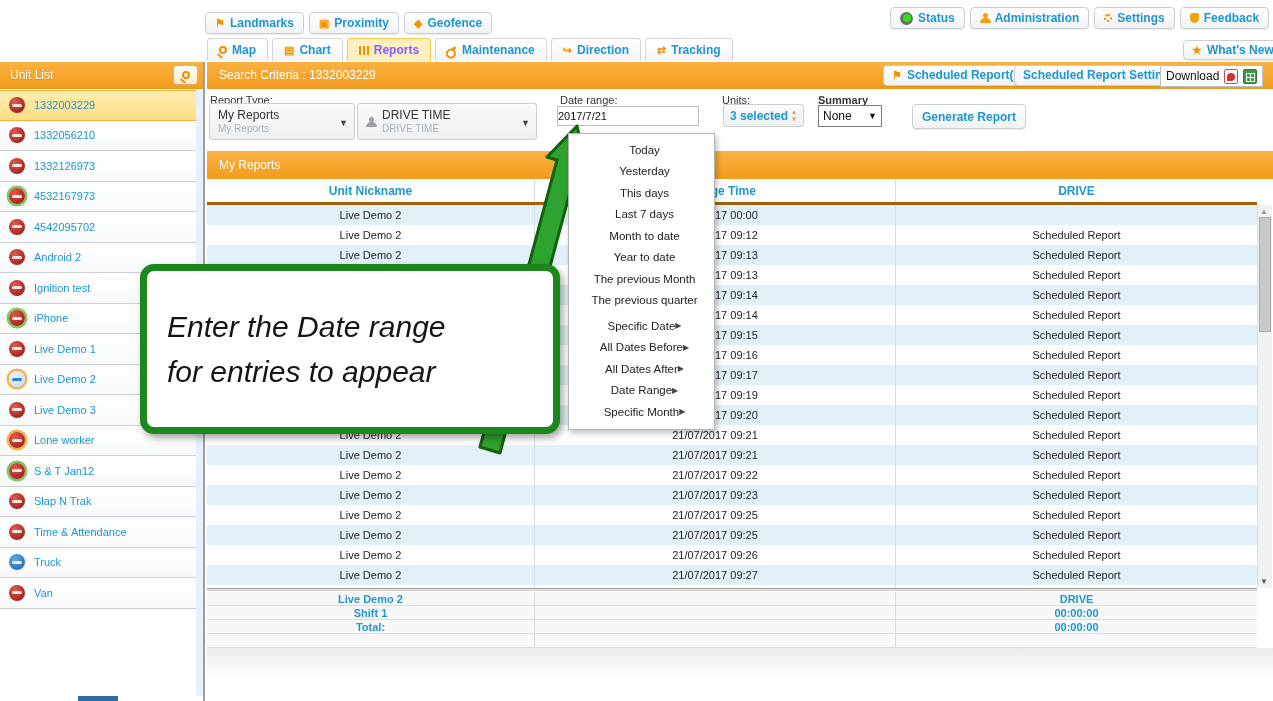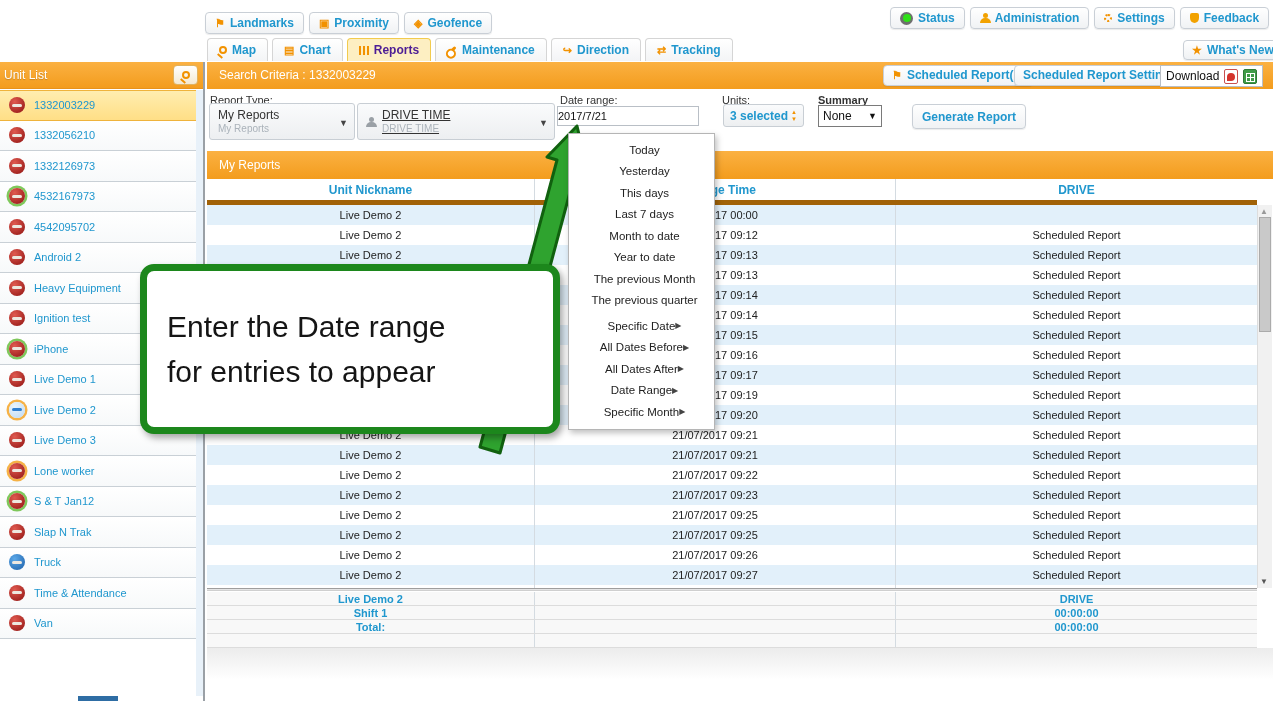--- a/index.html
+++ b/index.html
@@ -7,21 +7,21 @@
   [data-interactable]{box-sizing:border-box;}
   .abs{position:absolute;box-sizing:border-box;}
 
   
   .btn{display:inline-flex;align-items:center;gap:5px;padding:3px 9px;border:1px solid #C9CFD6;border-radius:4px;
        background:linear-gradient(#FFFFFF,#F0F2F4);color:#2097CE;font-weight:bold;font-size:12px;white-space:nowrap;
        box-shadow:0 1px 1px rgba(0,0,0,.08);}
   .btn-row{display:flex;gap:5px;}
   .tab{display:inline-flex;align-items:center;gap:5px;padding:4px 11px;border:1px solid #D5D5D5;border-bottom:none;
        border-radius:4px 4px 0 0;background:linear-gradient(#FFFFFF,#F3F4F6);color:#2097CE;font-weight:bold;font-size:12px;}
-  .tab.active{background:#FDEFC2;border-color:#F2CB4E;color:#4c1d95;}
+  .tab.active{background:#FDEFC2;border-color:#F2CB4E;color:#8b5cf6;}
 
   
   .g{color:#F29200;font-size:11px;line-height:1;}
   .i-lens{width:8px;height:8px;border:2px solid #F29200;border-radius:50%;position:relative;display:inline-block;}
   .i-lens::after{content:"";position:absolute;left:-4px;top:7px;width:6px;height:2px;background:#F29200;transform:rotate(40deg);}
   .i-bars{width:10px;height:9px;display:inline-block;background:linear-gradient(to right,#F29200 0 25%,transparent 25% 40%,#F29200 40% 65%,transparent 65% 78%,#F29200 78% 100%);}
   .i-wrench{width:10px;height:3px;background:#F29200;border-radius:2px;display:inline-block;transform:rotate(-45deg);position:relative;}
   .i-wrench::after{content:"";position:absolute;left:-3px;top:-2px;width:6px;height:6px;border:2px solid #F29200;border-radius:50%;background:#fff;}
   .i-person{width:10px;height:10px;position:relative;display:inline-block;}
   .i-person::before{content:"";position:absolute;left:3px;top:0;width:5px;height:5px;border-radius:50%;background:#F2A200;}
@@ -40,21 +40,21 @@
      linear-gradient(90deg,#fff 0 1px,transparent 1px 4px,#fff 4px 5px,transparent 5px 8px,#fff 8px 9px);}
 
   
   #top-left-buttons{left:205px;top:12px;}
   #top-right-buttons{left:890px;top:7px;}
   #tabs{left:207px;top:38px;display:flex;gap:4px;}
   #whats-new{left:1183px;top:40px;padding:2px 8px;}
 
   
   #sidebar{left:0;top:62px;width:203px;height:639px;background:#fff;}
-  #unit-list-header{left:0;top:0;width:203px;height:27px;background:linear-gradient(#FBB142,#F39C1D);border-bottom:1px solid #E8921A;color:#fff;font-size:12px;line-height:27px;padding-left:4px;text-shadow:0 1px 1px rgba(0,0,0,.2);}
+  #unit-list-header{left:0;top:0;width:203px;height:27px;background:linear-gradient(#FBB142,#F39C1D);border-bottom:1px solid #E8921A;color:#fff;font-size:12px;line-height:27px;padding-left:10px;text-shadow:0 1px 1px rgba(0,0,0,.2);}
   #unit-search-btn{right:5px;top:3px;width:25px;height:20px;background:linear-gradient(#fff,#F4E9D2);border:1px solid #E0B25E;border-radius:4px;display:flex;align-items:center;justify-content:center;}
   #unit-list{left:0;top:28px;width:203px;}
   .unit-item{display:flex;align-items:center;gap:9px;height:30.5px;padding-left:9px;border-bottom:1px solid #C9D0D6;background:linear-gradient(#FFFFFF,#F7F9FA);color:#2097CE;font-size:11px;}
   .unit-item.selected{background:linear-gradient(#FFEDB0,#FFDF86);border-top:1px solid #EFB33C;border-bottom:1px solid #EFB33C;}
   .u-ic{width:16px;height:16px;border-radius:50%;background:radial-gradient(circle at 35% 30%,#E05A50,#8F1210);position:relative;flex:0 0 16px;}
   .u-ic::after{content:"";position:absolute;left:3px;top:6.5px;width:10px;height:3px;background:#EDE8E0;border-radius:2px;}
   .u-ic.blue{background:radial-gradient(circle at 35% 30%,#5BA8E8,#1C5FA8);}
   .u-ic.light{background:radial-gradient(circle at 35% 30%,#EAF4FD,#BBD9F2);}
   .u-ic.light::after{background:#2F7FD0;}
   .u-ic.ring-green{box-shadow:0 0 0 2.5px rgba(104,190,62,.85);}
@@ -83,39 +83,39 @@
   #units-spin{display:flex;flex-direction:column;font-size:6px;color:#F29200;line-height:1.1;}
   #summary-select{left:818px;top:105px;width:64px;height:22px;border:1px solid #7A7A7A;background:#fff;display:flex;align-items:center;justify-content:space-between;padding:0 4px;color:#111;font-size:12px;}
   #summary-select .car{font-size:9px;color:#111;}
   #generate-btn{left:912px;top:104px;height:25px;}
 
   
   .cell{display:flex;align-items:center;justify-content:center;box-sizing:border-box;}
   .c1{width:328px;border-right:1px solid #D4DBE1;}
   .c2{width:361px;border-right:1px solid #D4DBE1;}
   .c3{width:361px;}
-  #table-header{left:207px;top:179px;width:1050px;height:26px;display:flex;background:#fff;border-bottom:5px solid #a16207;color:#2097CE;font-weight:bold;font-size:12px;text-align:right;}
+  #table-header{left:207px;top:179px;width:1050px;height:26px;display:flex;background:#fff;border-bottom:3px solid #a16207;color:#2097CE;font-weight:bold;font-size:12px;text-align:right;}
   #table-rows{left:207px;top:205px;width:1050px;height:383px;overflow:hidden;}
   .trow{display:flex;height:20px;background:#fff;}
   .trow.alt{background:#E2F0FA;}
   .trow .cell{font-size:11px;color:#222;}
   #table-scrollbar{left:1257px;top:205px;width:15px;height:383px;background:#F1F1F1;border-left:1px solid #DDD;}
   #sb-up{left:2px;top:2px;font-size:8px;color:#999;}
   #sb-down{left:2px;bottom:2px;font-size:8px;color:#555;position:absolute;}
   #sb-thumb{left:1px;top:12px;width:12px;height:115px;background:#C9C9C9;border:1px solid #ABABAB;}
   #table-divider{left:207px;top:588px;width:1050px;height:4px;background:linear-gradient(#9E9E9E 0 1px,#E6E6E6 1px 2px,#CFCFCF 2px 3px,#fff 3px);}
   #table-footer{left:207px;top:592px;width:1050px;height:56px;background:#F8F8F8;color:#2097CE;font-weight:bold;font-size:11px;}
   .frow{display:flex;height:14px;border-bottom:1px solid #DCDCDC;}
   .frow .cell{font-size:11px;}
   #bottom-band{left:207px;top:648px;width:1066px;height:53px;background:linear-gradient(#ECECEC,#FFFFFF 60%);}
 
   
   #arrow-svg{left:0;top:0;z-index:20;pointer-events:none;}
   #callout{left:140px;top:264px;width:420px;height:170px;background:#fff;border:7px solid #1C871C;border-radius:14px;z-index:25;
-           box-shadow:3px 4px 7px rgba(0,0,0,.35);padding:10px 20px;display:flex;flex-direction:column;justify-content:center;}
+           box-shadow:3px 4px 7px rgba(0,0,0,.35);padding:10px 20px;display:flex;flex-direction:column;justify-content:center;font-style:italic;}
   #callout span{font-size:30px;color:#151515;line-height:1.5;}
   #date-menu{left:568px;top:133px;width:147px;z-index:30;background:#fff;border:1px solid #B5B5B5;box-shadow:2px 3px 6px rgba(0,0,0,.25);padding:5px 0 6px;}
   .menu-item{height:21.5px;display:flex;align-items:center;justify-content:center;padding:0 8px 0 14px;font-size:11.5px;color:#222;}
   .menu-item .arr{font-size:8px;color:#444;}
   #menu-group-2{margin-top:4px;}
 </style>
 </head>
 <body>
 
 <div id="app" data-interactable="false">
@@ -214,24 +214,20 @@
         <div class="unit-item" data-interactable="true">
           <span class="u-ic red" data-interactable="false"></span>
           <span data-interactable="false">4542095702</span>
         </div>
         <div class="unit-item" data-interactable="true">
           <span class="u-ic red" data-interactable="false"></span>
           <span data-interactable="false">Android 2</span>
         </div>
         <div class="unit-item" data-interactable="true">
           <span class="u-ic red" data-interactable="false"></span>
-          <span data-interactable="false">Heavy Equipment</span>
-        </div>
-        <div class="unit-item" data-interactable="true">
-          <span class="u-ic red" data-interactable="false"></span>
           <span data-interactable="false">Ignition test</span>
         </div>
         <div class="unit-item" data-interactable="true">
           <span class="u-ic red ring-green" data-interactable="false"></span>
           <span data-interactable="false">iPhone</span>
         </div>
         <div class="unit-item" data-interactable="true">
           <span class="u-ic red" data-interactable="false"></span>
           <span data-interactable="false">Live Demo 1</span>
         </div>
@@ -249,26 +245,26 @@
         </div>
         <div class="unit-item" data-interactable="true">
           <span class="u-ic red ring-green" data-interactable="false"></span>
           <span data-interactable="false">S &amp; T Jan12</span>
         </div>
         <div class="unit-item" data-interactable="true">
           <span class="u-ic red" data-interactable="false"></span>
           <span data-interactable="false">Slap N Trak</span>
         </div>
         <div class="unit-item" data-interactable="true">
+          <span class="u-ic red" data-interactable="false"></span>
+          <span data-interactable="false">Time &amp; Attendance</span>
+        </div>
+        <div class="unit-item" data-interactable="true">
           <span class="u-ic blue" data-interactable="false"></span>
           <span data-interactable="false">Truck</span>
-        </div>
-        <div class="unit-item" data-interactable="true">
-          <span class="u-ic red" data-interactable="false"></span>
-          <span data-interactable="false">Time &amp; Attendance</span>
         </div>
         <div class="unit-item" data-interactable="true">
           <span class="u-ic red" data-interactable="false"></span>
           <span data-interactable="false">Van</span>
         </div>
       </div>
     <div class="abs" id="sidebar-vtrack" data-interactable="true"></div>
     <div class="abs" id="sidebar-hthumb" data-interactable="true"></div>
   </div>
   <div class="abs" id="main-divider" data-interactable="false"></div>
@@ -292,21 +288,21 @@
   <div class="ctl-label" style="left:210px;top:94px;" data-interactable="false">Report Type:</div>
   <div class="sel-big" style="left:209px;top:103px;width:146px;" data-interactable="true">
     <span class="txt">
         <span class="v" data-interactable="false">My Reports</span>
         <span class="s" data-interactable="false">My Reports</span>
       </span>
     <span class="sel-car" data-interactable="false">▼</span>
   </div>
 
   <div class="ctl-label" style="left:358px;top:94px;margin-top:16px;" data-interactable="false">Reports:</div>
-  <div class="sel-big" style="left:357px;top:103px;width:198px;text-decoration:underline;" data-interactable="true">
+  <div class="sel-big" style="left:357px;top:103px;width:180px;" data-interactable="true">
     <span class="i-person gray" data-interactable="false"></span>
     <span class="txt">
         <span class="v" data-interactable="false">DRIVE TIME</span>
         <span class="s" data-interactable="false">DRIVE TIME</span>
       </span>
     <span class="sel-car" data-interactable="false">▼</span>
   </div>
 
   <div class="ctl-label" style="left:560px;top:94px;" data-interactable="false">Date range:</div>
   <input class="abs" id="date-input" data-interactable="true" value="2017/7/21" style="">

